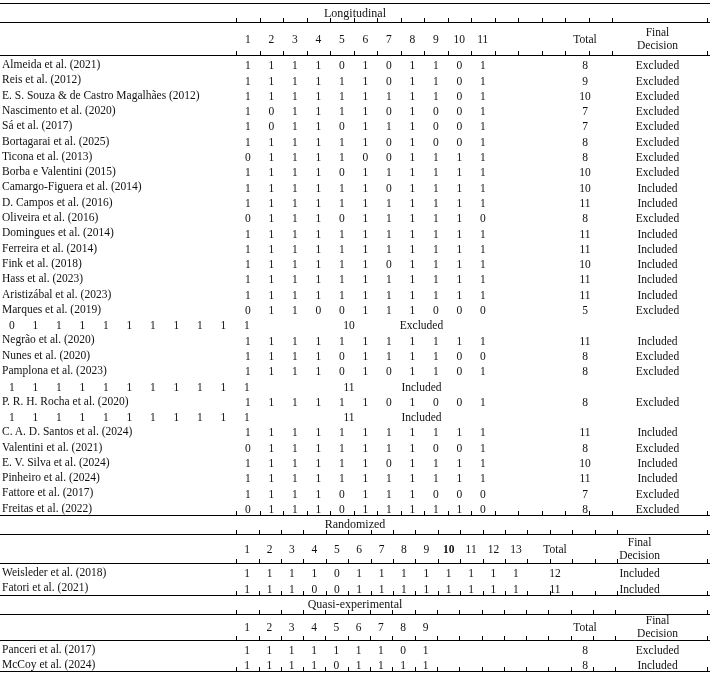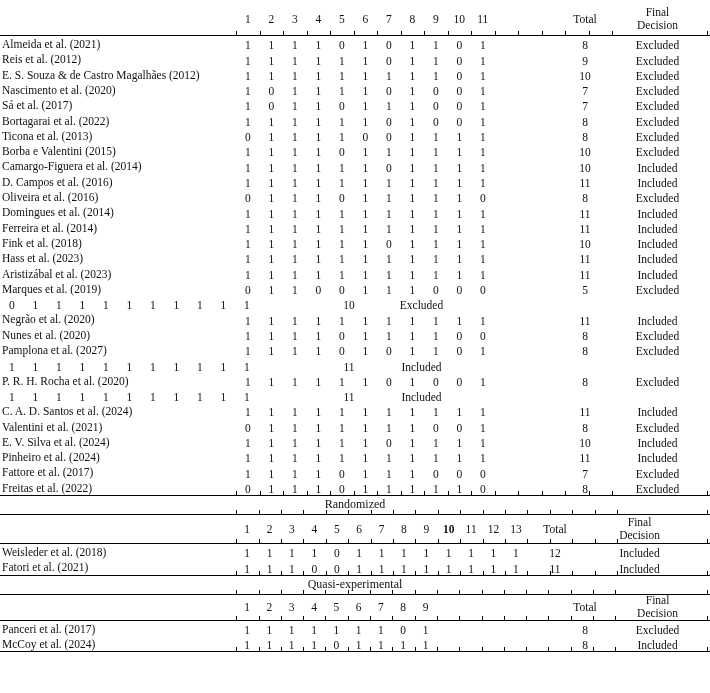--- a/index.html
+++ b/index.html
@@ -28,20 +28,41 @@
   .bold{font-weight:bold;}
   .tick{position:absolute;bottom:0;width:1px;height:4px;background:#000;}
   .title-text{position:relative;z-index:2;background:transparent;}
 </style>
 </head>
 <body>
 
 <div class="page">
 
   <div class="section">
+    <div class="row title-row first">
+      <span class="title-text">Longitudinal</span>
+    <i class="tick" style="left: 236px;"></i>
+        <i class="tick" style="left: 259.5px;"></i>
+        <i class="tick" style="left: 283px;"></i>
+        <i class="tick" style="left: 306.5px;"></i>
+        <i class="tick" style="left: 330px;"></i>
+        <i class="tick" style="left: 353.5px;"></i>
+        <i class="tick" style="left: 377px;"></i>
+        <i class="tick" style="left: 400.5px;"></i>
+        <i class="tick" style="left: 424px;"></i>
+        <i class="tick" style="left: 447.5px;"></i>
+        <i class="tick" style="left: 471px;"></i>
+        <i class="tick" style="left: 494.5px;"></i>
+        <i class="tick" style="left: 518px;"></i>
+        <i class="tick" style="left: 541.5px;"></i>
+        <i class="tick" style="left: 565px;"></i>
+        <i class="tick" style="left: 588.5px;"></i>
+        <i class="tick" style="left: 612px;"></i>
+        <i class="tick" style="left: 707px;"></i>
+      </div>
     <div class="section-body">
         <div class="row header-row" style="height: 32px;">
           <div class="cell c-name" style="width: 236px;"></div>
           <div class="cell c-num" style="width: 23.5px;">1</div>
           <div class="cell c-num" style="width: 23.5px;">2</div>
           <div class="cell c-num" style="width: 23.5px;">3</div>
           <div class="cell c-num" style="width: 23.5px;">4</div>
           <div class="cell c-num" style="width: 23.5px;">5</div>
           <div class="cell c-num" style="width: 23.5px;">6</div>
           <div class="cell c-num" style="width: 23.5px;">7</div>
@@ -150,21 +171,21 @@
           <div class="cell c-num" style="width: 23.5px;">1</div>
           <div class="cell c-num" style="width: 23.5px;">1</div>
           <div class="cell c-num" style="width: 23.5px;">0</div>
           <div class="cell c-num" style="width: 23.5px;">0</div>
           <div class="cell c-num" style="width: 23.5px;">1</div>
           <div class="cell c-spacer" style="width: 56.5px;"></div>
           <div class="cell c-total" style="width: 68px;">7</div>
           <div class="cell c-dec" style="width: 91px;">Excluded</div>
         </div>
         <div class="row data-row">
-          <div class="cell c-name" style="width: 236px;"><span>Bortagarai et al. (2022)</span></div>
+          <div class="cell c-name" style="width: 236px;"><span>Bortagarai et al. (2025)</span></div>
           <div class="cell c-num" style="width: 23.5px;">1</div>
           <div class="cell c-num" style="width: 23.5px;">1</div>
           <div class="cell c-num" style="width: 23.5px;">1</div>
           <div class="cell c-num" style="width: 23.5px;">1</div>
           <div class="cell c-num" style="width: 23.5px;">1</div>
           <div class="cell c-num" style="width: 23.5px;">1</div>
           <div class="cell c-num" style="width: 23.5px;">0</div>
           <div class="cell c-num" style="width: 23.5px;">1</div>
           <div class="cell c-num" style="width: 23.5px;">0</div>
           <div class="cell c-num" style="width: 23.5px;">0</div>
@@ -404,21 +425,21 @@
           <div class="cell c-num" style="width: 23.5px;">1</div>
           <div class="cell c-num" style="width: 23.5px;">1</div>
           <div class="cell c-num" style="width: 23.5px;">1</div>
           <div class="cell c-num" style="width: 23.5px;">0</div>
           <div class="cell c-num" style="width: 23.5px;">0</div>
           <div class="cell c-spacer" style="width: 56.5px;"></div>
           <div class="cell c-total" style="width: 68px;">8</div>
           <div class="cell c-dec" style="width: 91px;">Excluded</div>
         </div>
         <div class="row data-row">
-          <div class="cell c-name" style="width: 236px;"><span>Pamplona et al. (2027)</span></div>
+          <div class="cell c-name" style="width: 236px;"><span>Pamplona et al. (2023)</span></div>
           <div class="cell c-num" style="width: 23.5px;">1</div>
           <div class="cell c-num" style="width: 23.5px;">1</div>
           <div class="cell c-num" style="width: 23.5px;">1</div>
           <div class="cell c-num" style="width: 23.5px;">1</div>
           <div class="cell c-num" style="width: 23.5px;">0</div>
           <div class="cell c-num" style="width: 23.5px;">1</div>
           <div class="cell c-num" style="width: 23.5px;">0</div>
           <div class="cell c-num" style="width: 23.5px;">1</div>
           <div class="cell c-num" style="width: 23.5px;">1</div>
           <div class="cell c-num" style="width: 23.5px;">0</div>

